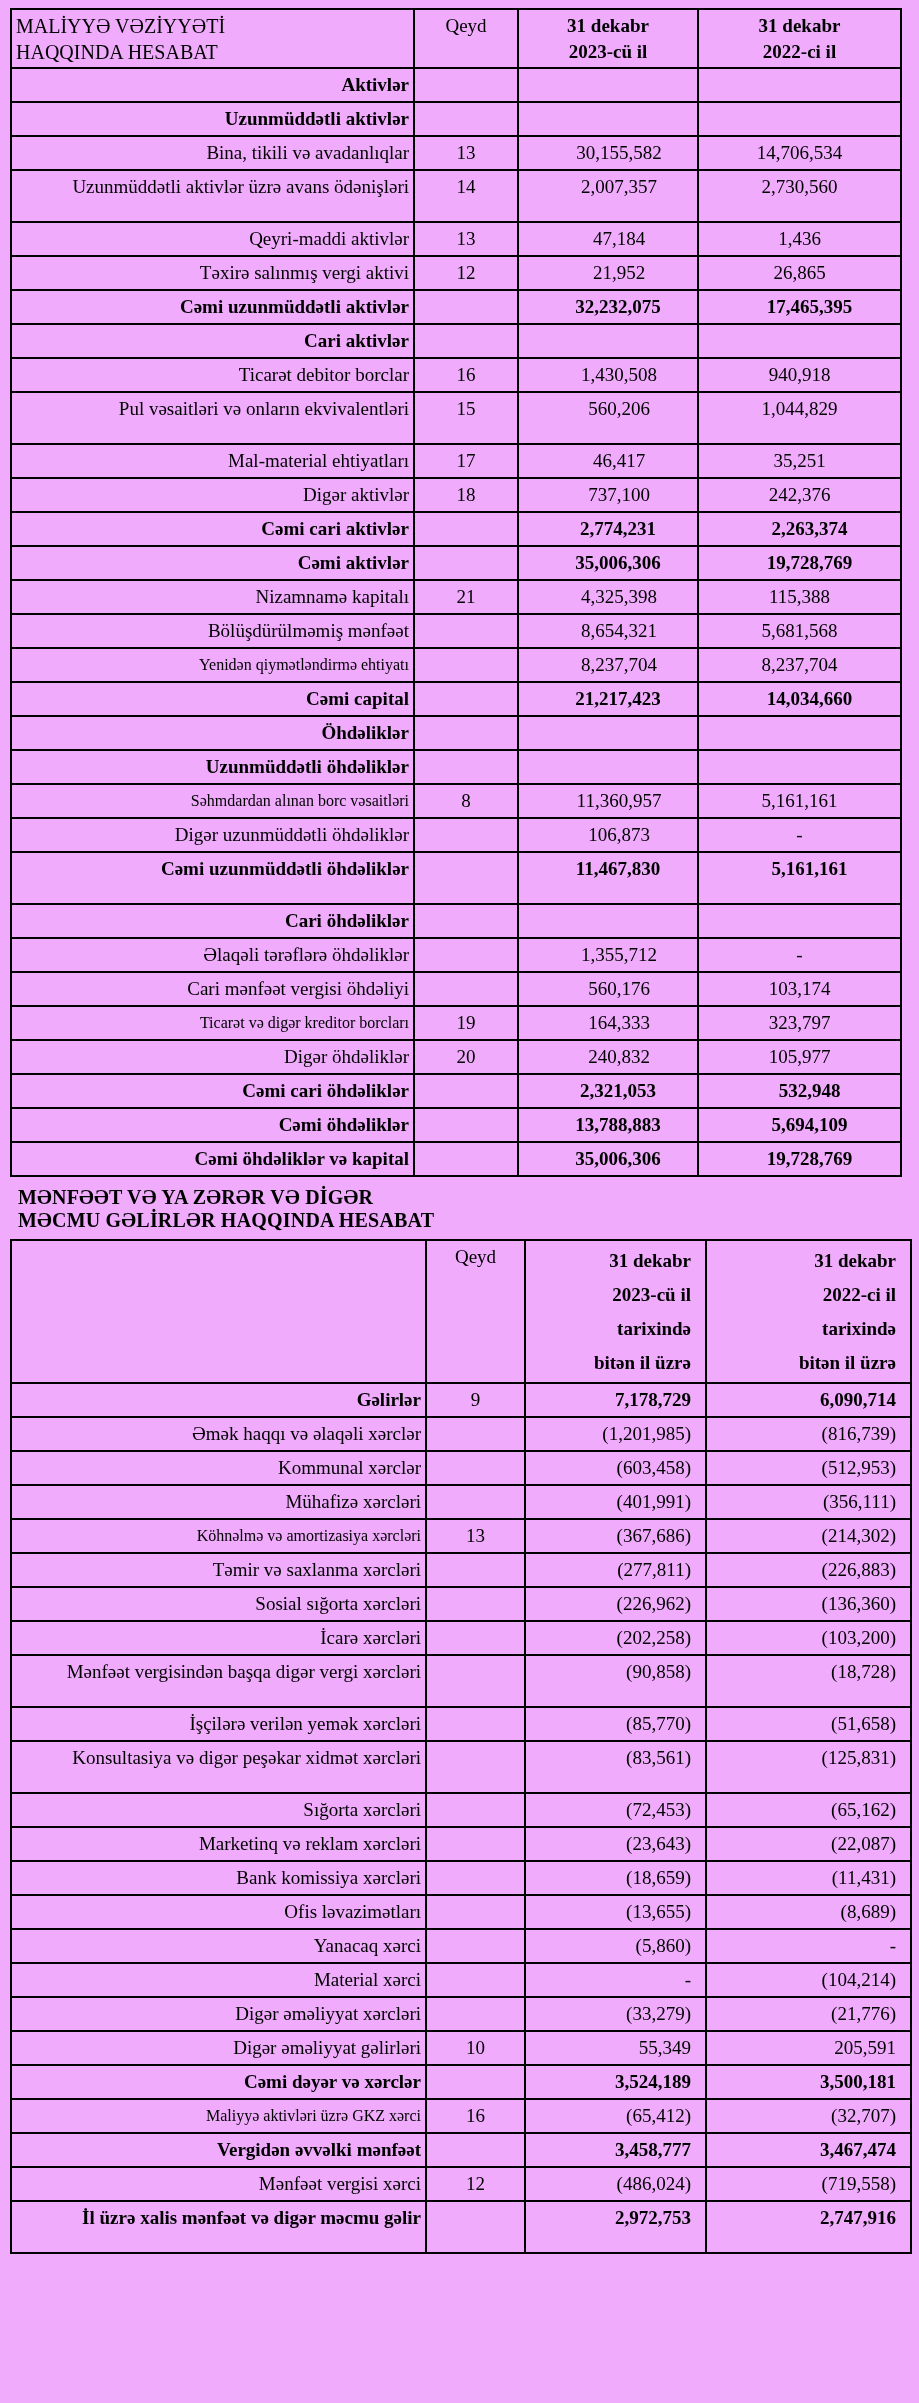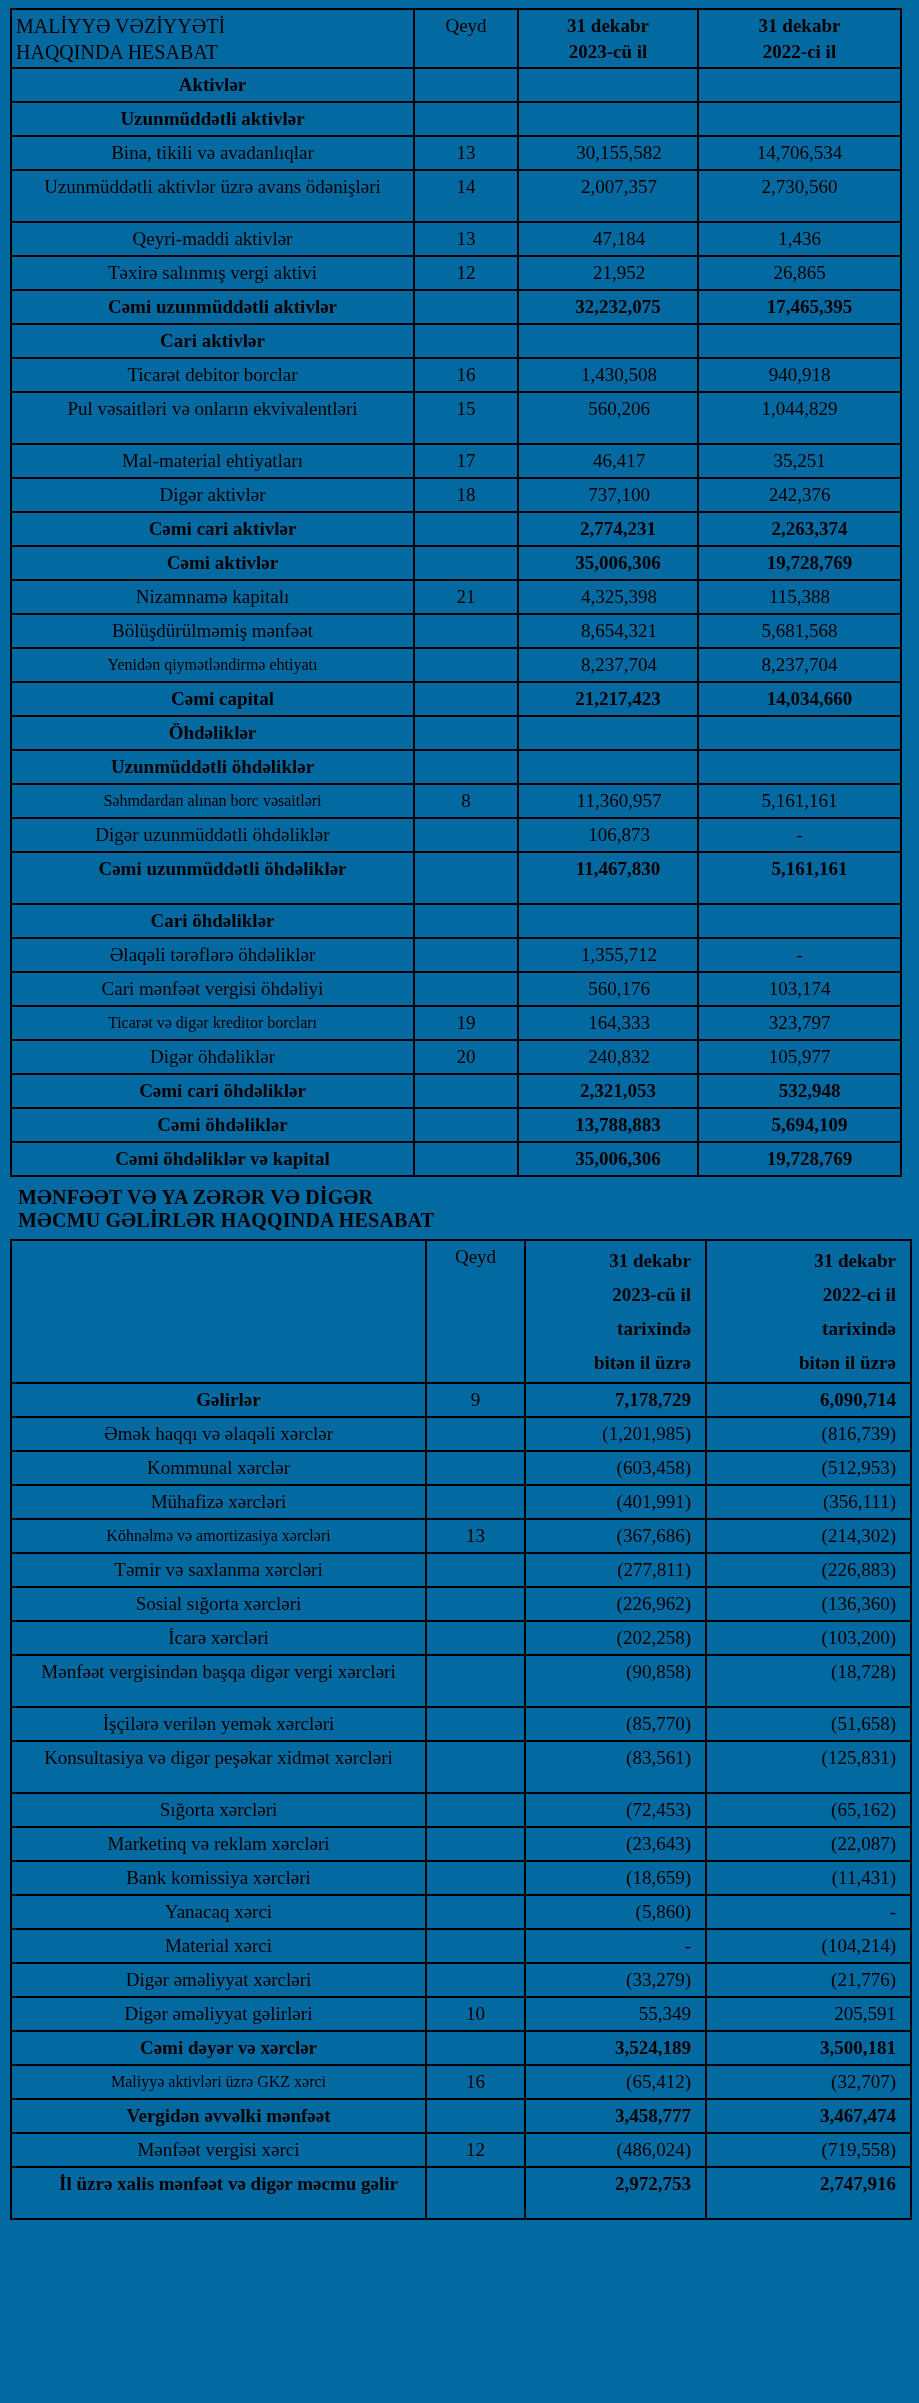--- a/index.html
+++ b/index.html
@@ -1,17 +1,17 @@
 <!DOCTYPE html>
 <html><head>
 <meta charset="utf-8">
 <style>
   html,body{margin:0;padding:0;background:#ffffff;}
   .page{
-    width:919px;min-height:2403px;background:#0369a1;color:#000;
+    width:919px;min-height:2403px;background:#f0abfc;color:#000;
     font-family:"Liberation Serif","DejaVu Serif",serif;
     box-sizing:border-box;padding:8px 0 0 10px;
   }
   table.fin{
     border-collapse:collapse;table-layout:fixed;
     font-size:19px;
   }
   table.fin td,table.fin th{
     border:2px solid #000;
     vertical-align:top;
@@ -30,21 +30,21 @@
     text-align:left;padding-left:9px;
     font-weight:bold;font-size:20px;line-height:27px;
     white-space:pre-line;
   }
   th.h-qeyd{text-align:center;font-weight:bold;font-size:19px;}
   table.t1 th.h-val{text-align:center;font-weight:bold;white-space:pre-line;font-size:19px;}
   table.t2 th.h-val{text-align:right;padding-right:14px;font-weight:bold;white-space:pre-line;font-size:19px;line-height:34px;}
   
   table.fin tbody tr{height:34px;}
   table.fin tbody tr.tall{height:52px;}
-  td.c-label{text-align:center;padding-left:9px;margin-top:8px;}
+  td.c-label{text-align:right;padding-left:9px;margin-top:8px;}
   td.c-qeyd{text-align:center;}
   table.t1 td.c-v1,table.t1 td.c-v2{text-align:center;}
   table.t1 td.c-v1{padding-left:26px;}
   table.t2 td.c-v1,table.t2 td.c-v2{text-align:right;padding-right:14px;}
   tr.section td.c-label{font-weight:bold;}
   tr.total td.c-label,tr.total td.c-v1,tr.total td.c-v2{font-weight:bold;padding-left:24px;}
   tr.fit td.c-label{font-size:16px;white-space:nowrap;}
   
   .sec-title{
     margin:9px 0 7px 8px;
@@ -369,20 +369,26 @@
     <td class="c-v1">(23,643)</td>
     <td class="c-v2">(22,087)</td>
   </tr>
         <tr class="item">
     <td class="c-label">Bank komissiya xərcləri</td>
     <td class="c-qeyd"></td>
     <td class="c-v1">(18,659)</td>
     <td class="c-v2">(11,431)</td>
   </tr>
         <tr class="item">
+    <td class="c-label">Ofis ləvazimətları</td>
+    <td class="c-qeyd"></td>
+    <td class="c-v1">(13,655)</td>
+    <td class="c-v2">(8,689)</td>
+  </tr>
+        <tr class="item">
     <td class="c-label">Yanacaq xərci</td>
     <td class="c-qeyd"></td>
     <td class="c-v1">(5,860)</td>
     <td class="c-v2">-</td>
   </tr>
         <tr class="item">
     <td class="c-label">Material xərci</td>
     <td class="c-qeyd"></td>
     <td class="c-v1">-</td>
     <td class="c-v2">(104,214)</td>

